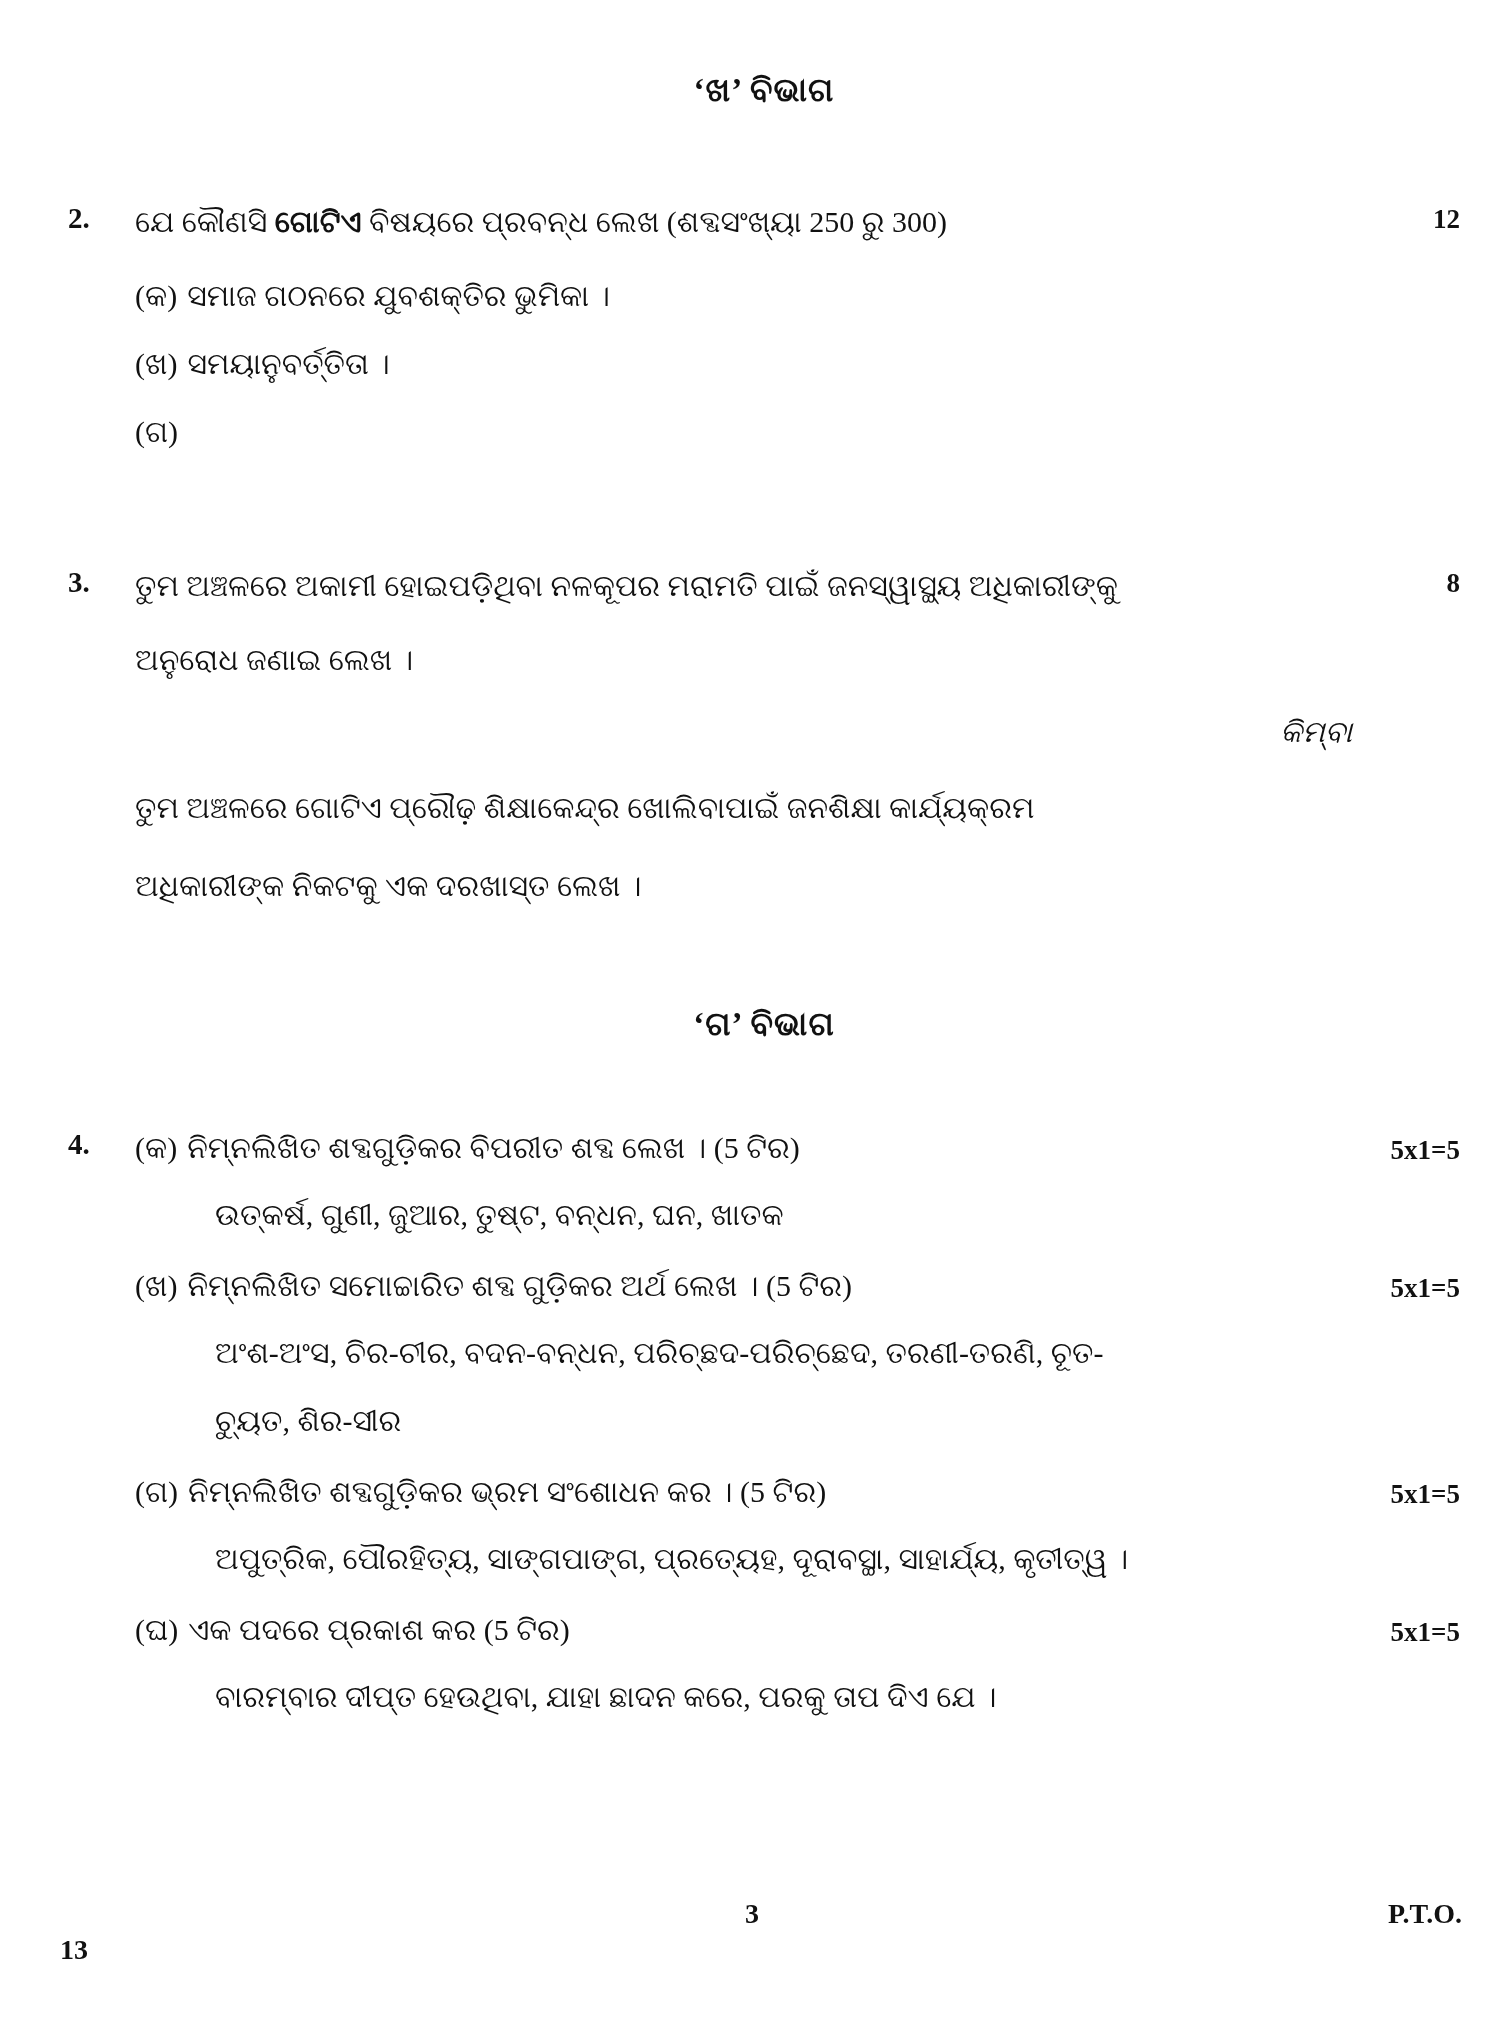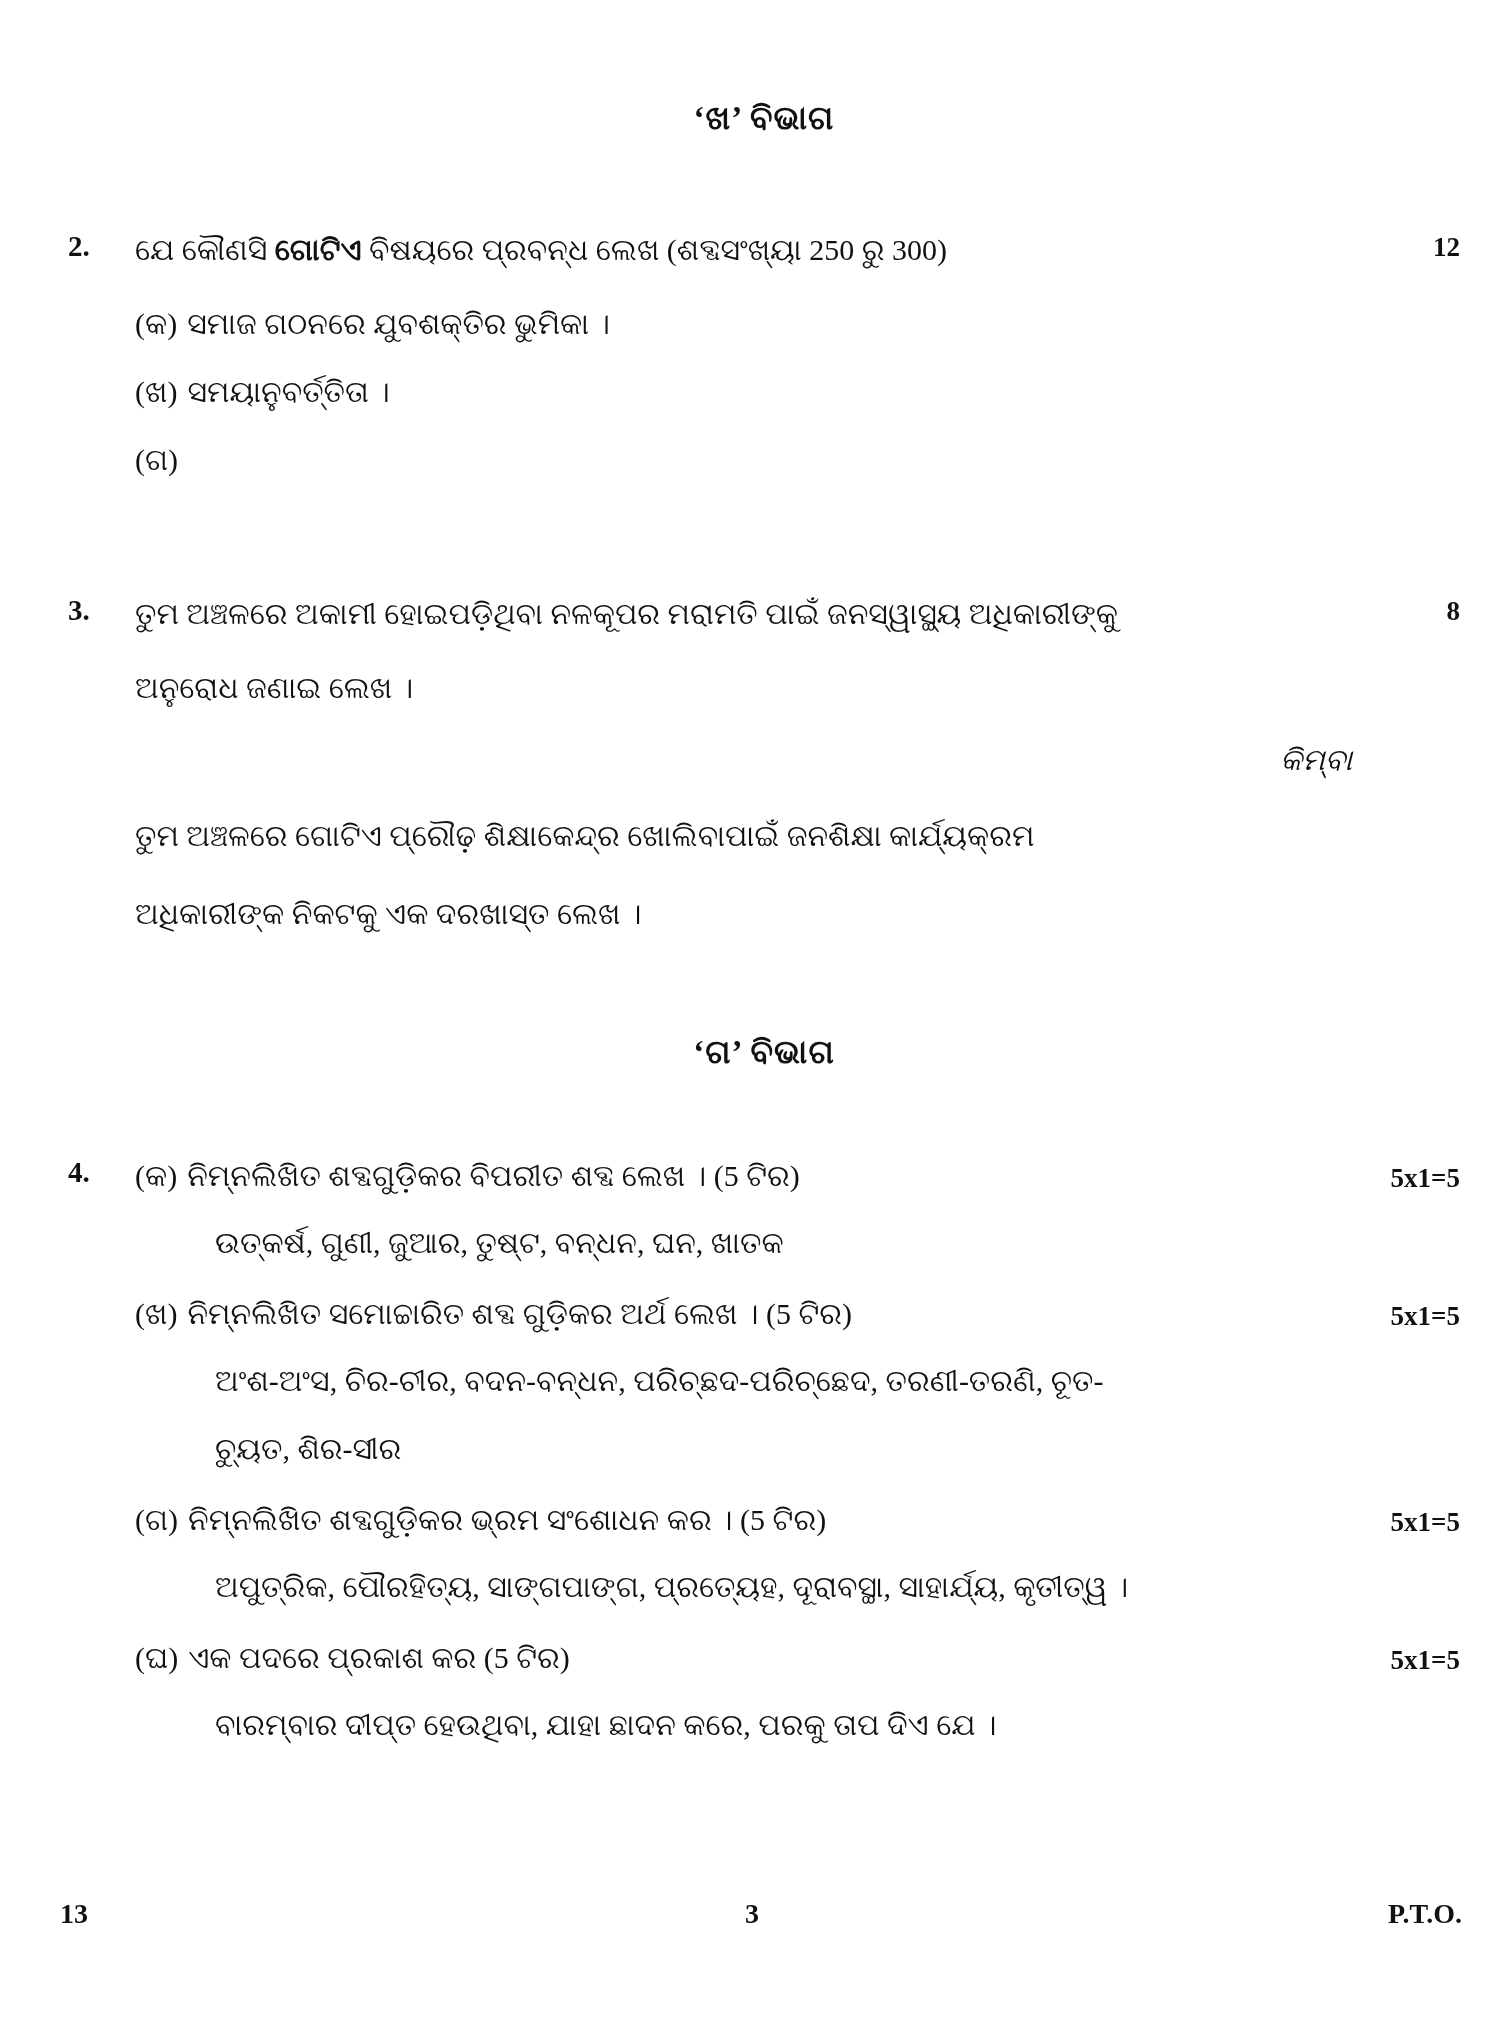--- a/index.html
+++ b/index.html
@@ -3,21 +3,21 @@
 <meta charset="utf-8">
 <style>
   * { margin:0; padding:0; box-sizing:border-box; }
   html,body { background:#ffffff; }
   body {
     width:1504px; height:2034px;
     position:relative; overflow:hidden;
     color:#111111;
     font-family:"Liberation Serif","DejaVu Serif",serif;
   }
-  .page { padding:100px 44px 0 68px; }
+  .page { padding:72px 44px 0 68px; }
 
   .section-heading {
     text-align:center; font-weight:bold;
     font-size:33px; letter-spacing:1px;
   }
   .heading-ga { margin-top:96px; }
 
   .qrow { display:flex; align-items:flex-start; }
   .qnum {
     width:67px; flex:0 0 67px;
@@ -46,21 +46,21 @@
   .part-label { margin-right:10px; white-space:nowrap; }
   .part-text { flex:1 1 auto; }
   .part-marks {
     flex:0 0 108px; width:108px; text-align:right;
     font-weight:bold; font-size:27px; padding-top:2px;
   }
   .part-content { padding-left:80px; margin-top:20px; font-size:30px; line-height:46px; }
   .part-content .cline { margin-bottom:22px; }
 
   .footer { position:absolute; top:1898px; left:0; width:100%; height:40px; }
-  .footer .f-left  { position:absolute; left:60px;  font-weight:bold; font-size:28px; }
+  .footer .f-left  { position:absolute; left:60px;  font-weight:bold; font-size:28px;margin-top:36px; }
   .footer .f-center{ position:absolute; left:0; width:100%; text-align:center; font-weight:bold; font-size:28px; }
   .footer .f-right { position:absolute; right:42px; font-weight:bold; font-size:28px; }
 </style>
 </head>
 <body>
 
 <div class="page">
 
   <div class="section-heading">‘ଖ’ ବିଭାଗ</div>
 

